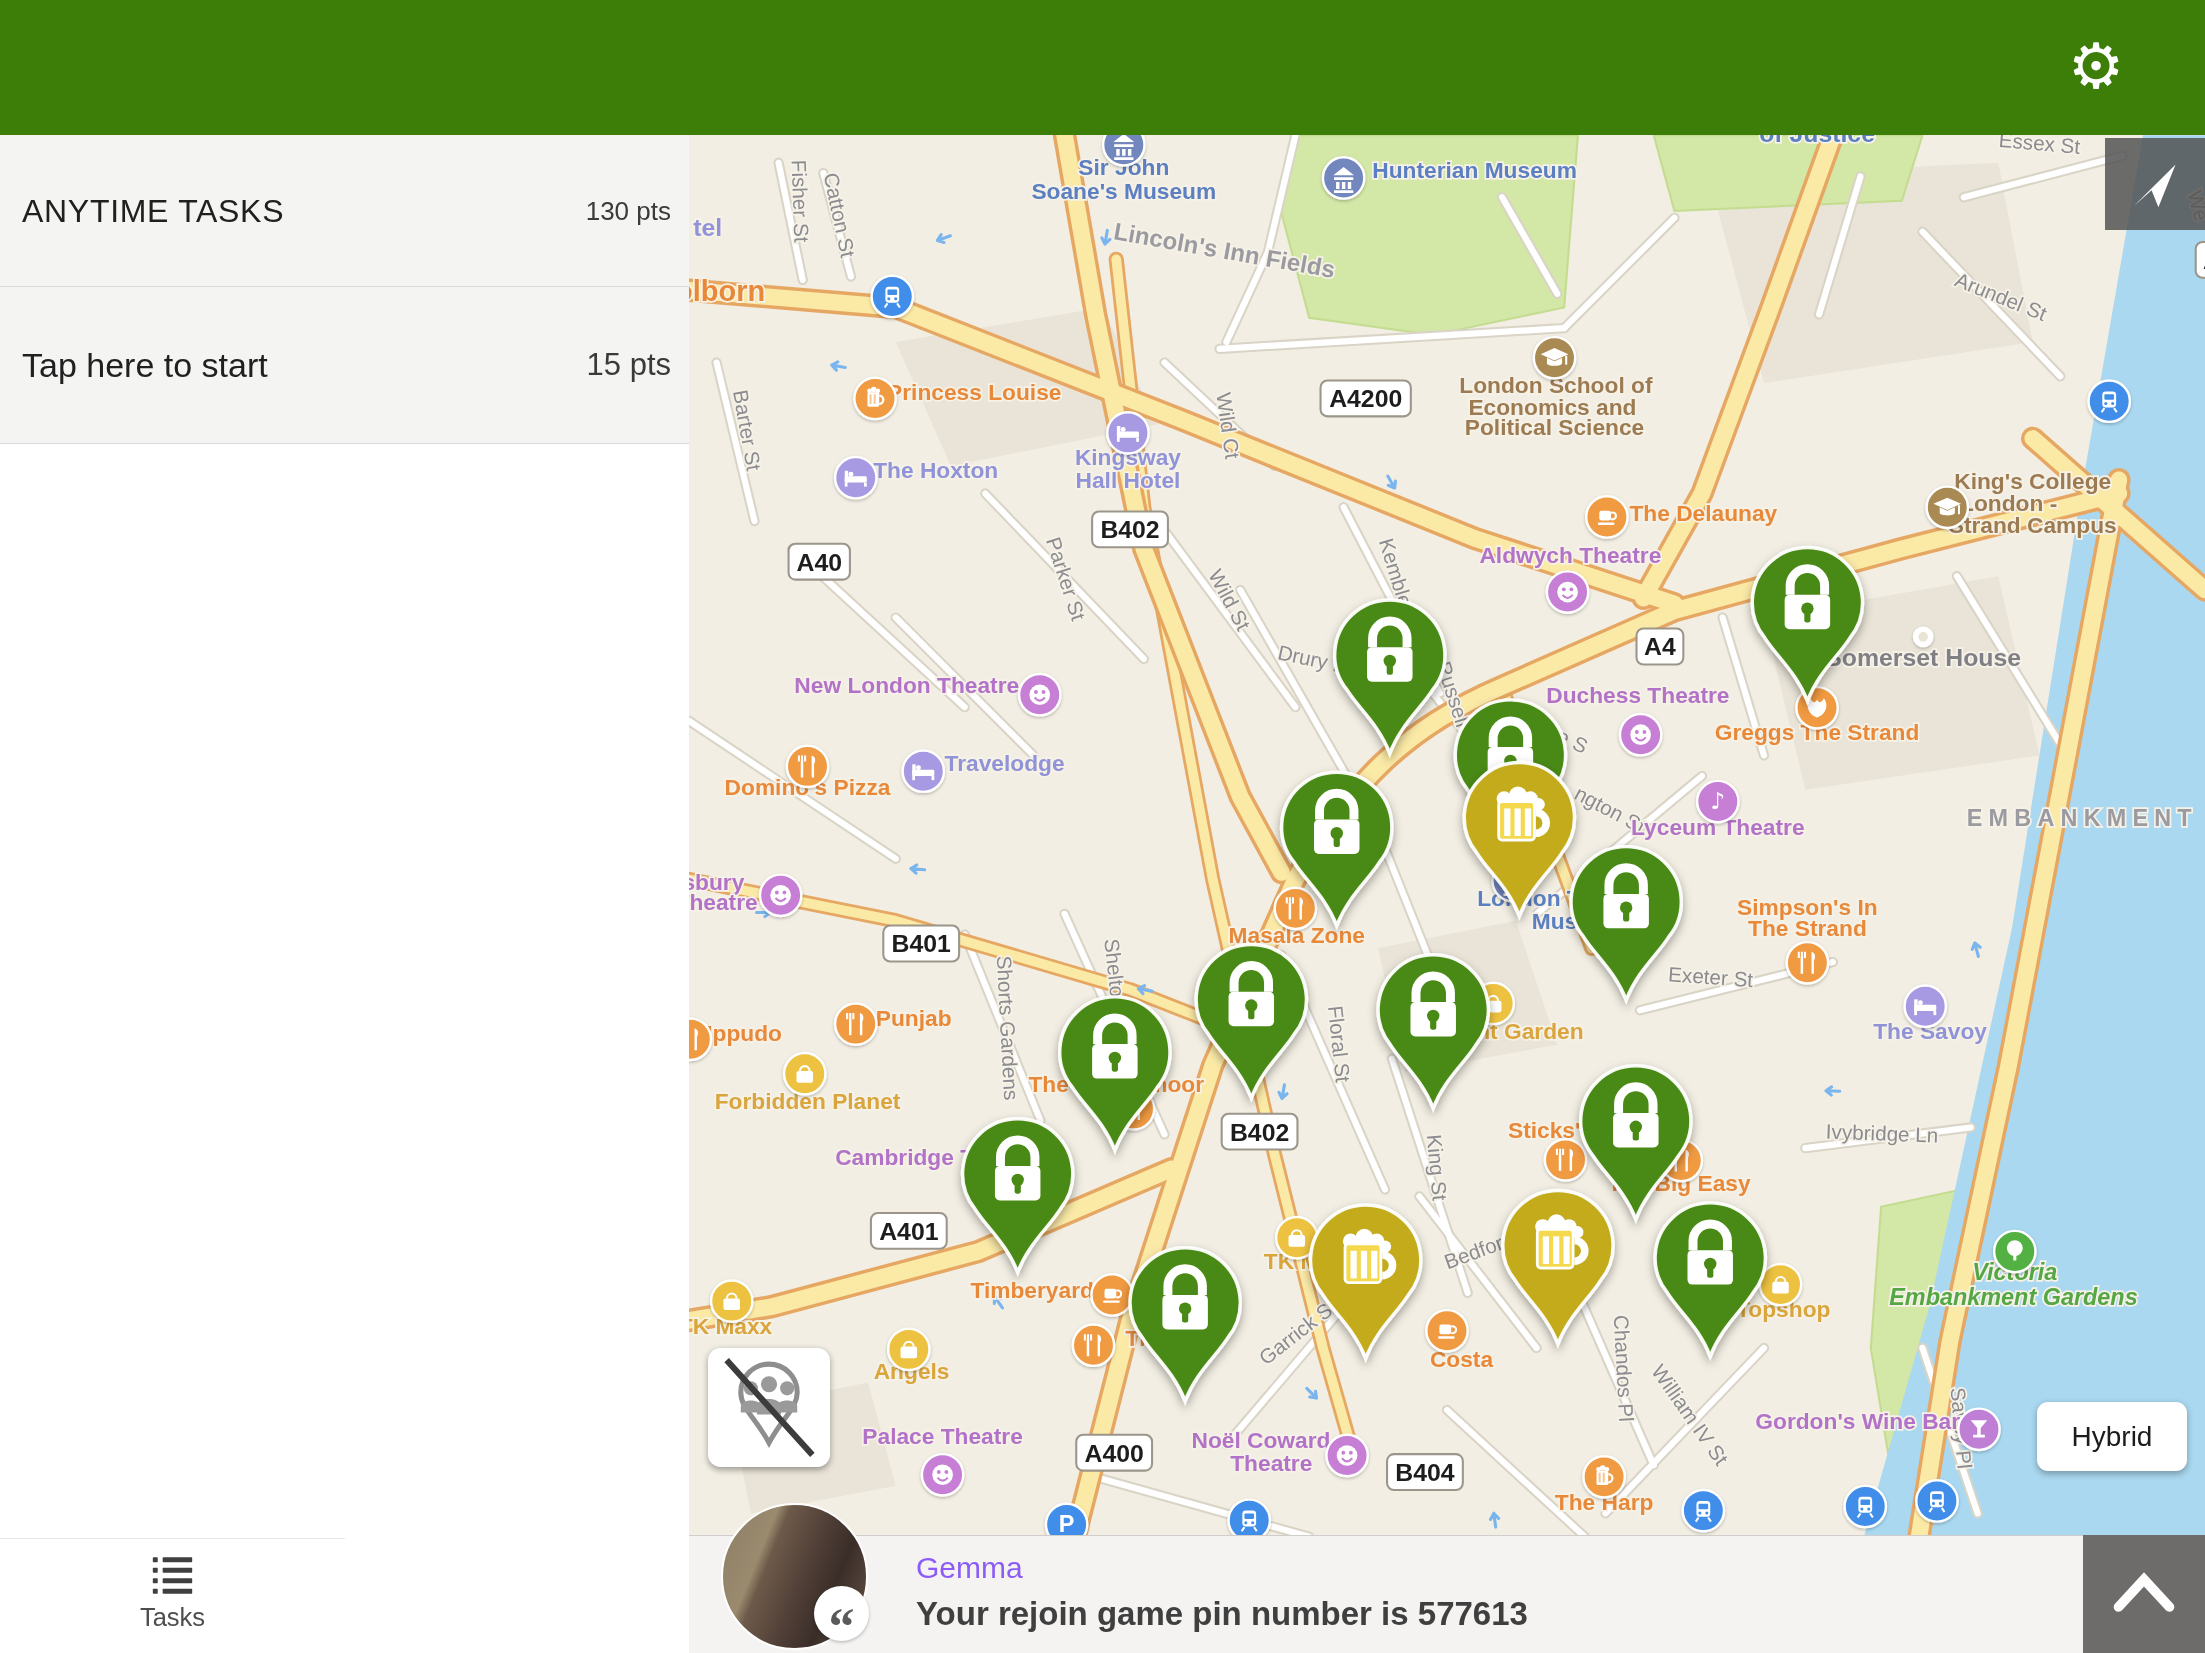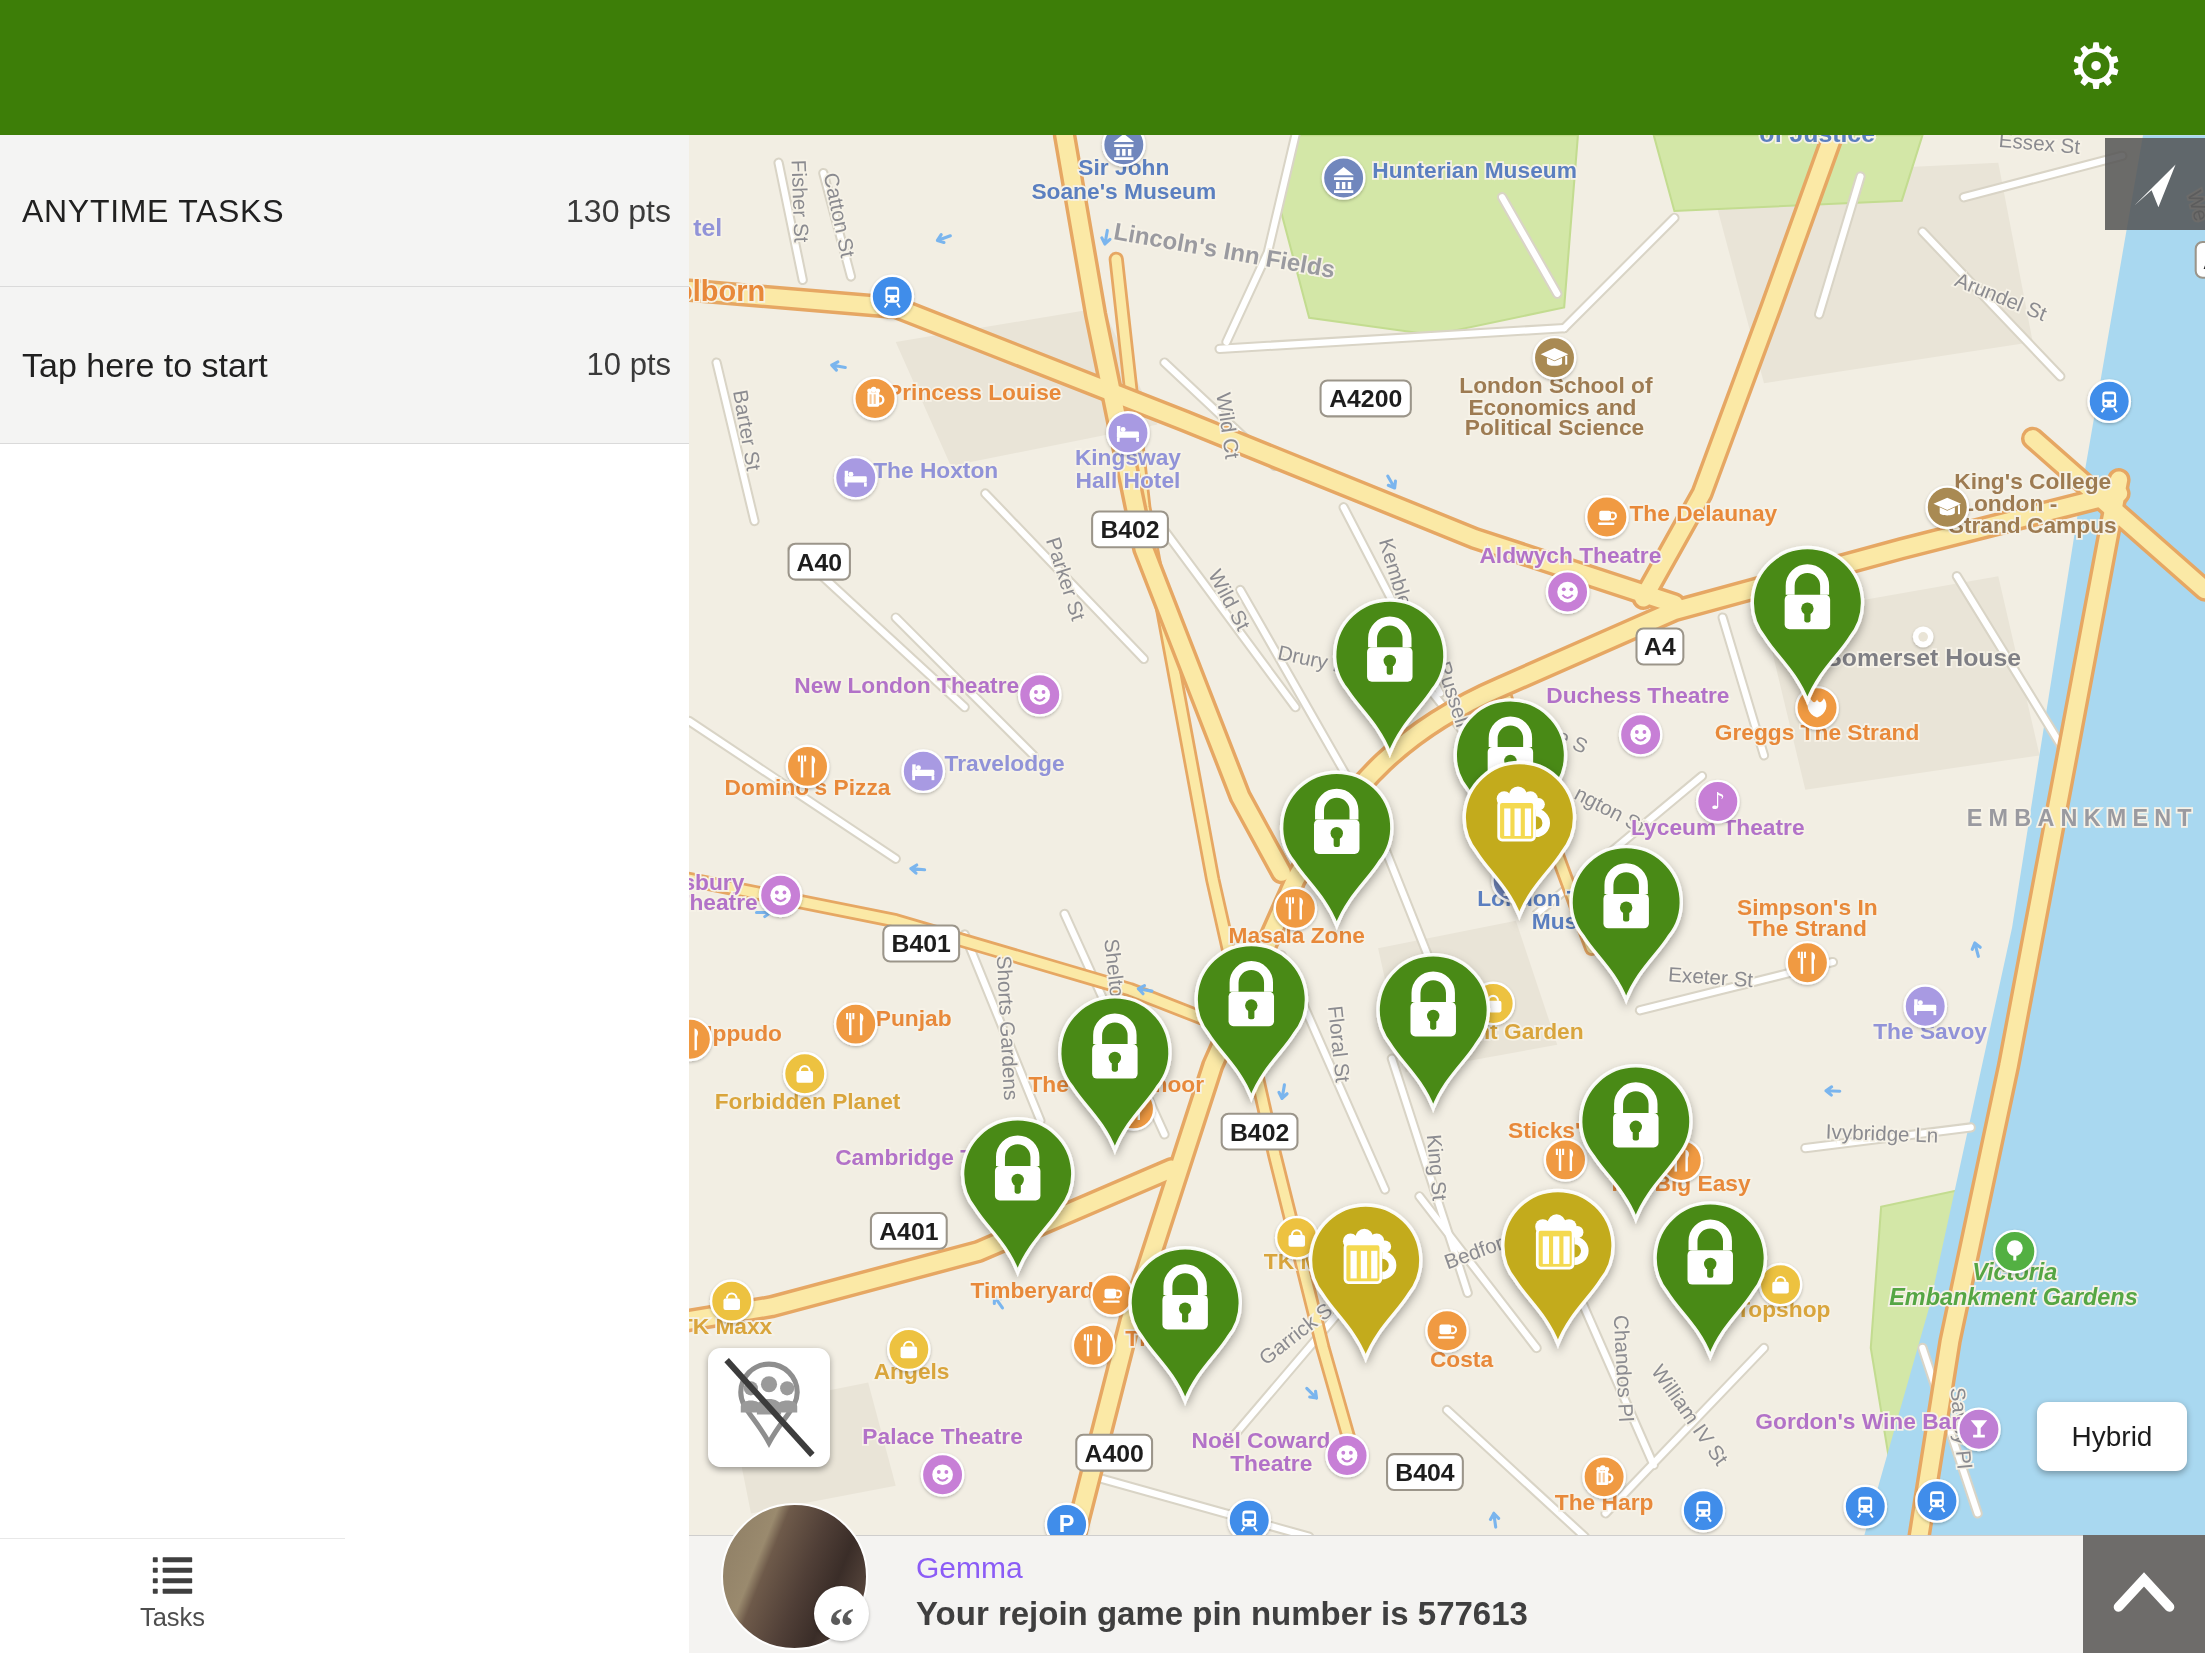--- a/index.html
+++ b/index.html
@@ -15,21 +15,21 @@
     font-family:"DejaVu Sans", sans-serif; }
   
   #sidebar { position:absolute; left:0; top:135px; width:689px; height:1403px; background:#fff; }
   .side-row { position:relative; width:100%; background:#f4f4f3; border-bottom:1.4px solid #dadada; }
   .side-row .row-label { position:absolute; left:22px; top:50%; transform:translateY(-50%);
     color:#202020; }
   .side-row .row-pts { position:absolute; right:18px; top:50%; transform:translateY(-50%);
     color:#3a3a3a; }
   #row-anytime { height:152px; }
   #row-anytime .row-label { font-size:32px; letter-spacing:0.7px; }
-  #row-anytime .row-pts { font-size:32px; }
+  #row-anytime .row-pts { font-size:26px; }
   #row-start { height:157px;padding-left:19px; }
   #row-start .row-label { font-size:34px; }
   #row-start .row-pts { font-size:31px; }
   
   #tabbar { position:absolute; left:0; top:1538px; width:689px; height:116px; background:#fff; }
   .tab { position:absolute; top:0; height:116px; text-align:center; cursor:pointer; }
   #tab-tasks { left:0; width:345px; background:#ffffff; border-top:1.4px solid #e8e8e8; }
   #tab-scores { left:345px; width:345px; background:#eeeeee;
     border-top:1.4px solid #cccccc; border-left:1.4px solid #d8d8d8; }
   .tab svg { margin-top:15px; }
@@ -71,21 +71,21 @@
     <div id="gear-btn">⚙</div>
   </div>
 
   <div id="sidebar">
     <div class="side-row" id="row-anytime">
       <span class="row-label">ANYTIME TASKS</span>
       <span class="row-pts">130 pts</span>
     </div>
     <div class="side-row" id="row-start">
       <span class="row-label">Tap here to start</span>
-      <span class="row-pts">10 pts</span>
+      <span class="row-pts">15 pts</span>
     </div>
   </div>
 
   <div id="map">
     <svg id="map-svg" width="1516" height="1402" viewBox="0 0 2200 2034">
         <rect x="0" y="0" width="2200" height="2034" fill="#f2eee3"></rect>
         <polygon points="1480,60 1900,40 1950,300 1560,360" fill="#e9e4d7"></polygon>
         <polygon points="1560,700 1900,640 1960,900 1620,950" fill="#e9e4d7"></polygon>
         <polygon points="1000,1180 1200,1140 1260,1320 1040,1360" fill="#e9e4d7"></polygon>
         <polygon points="300,300 600,250 680,420 380,480" fill="#e9e4d7"></polygon>

